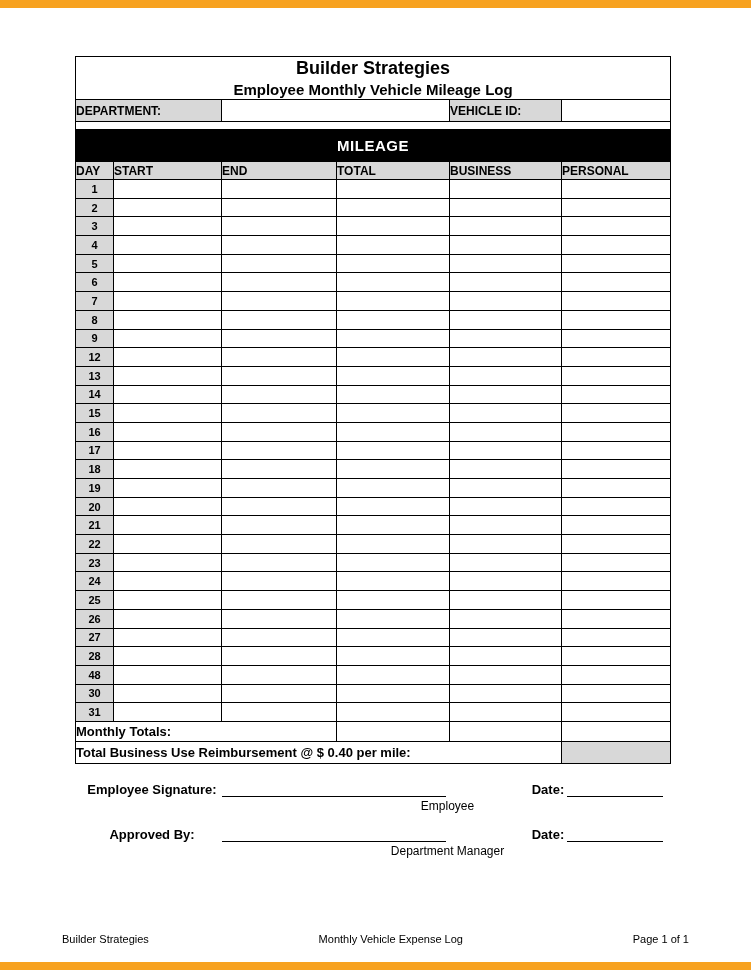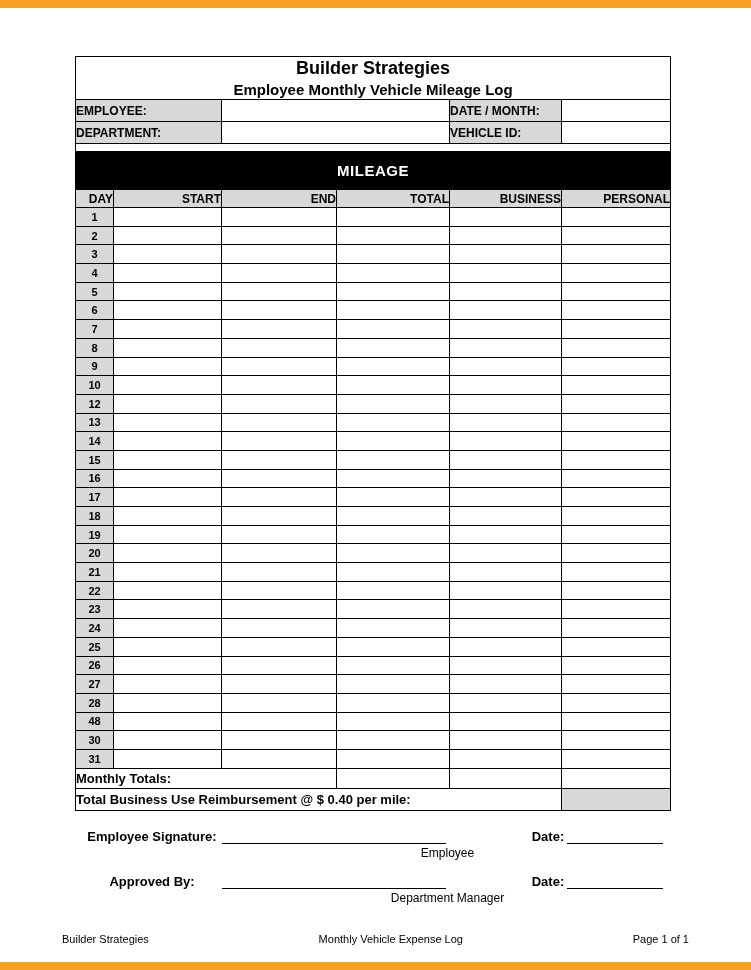--- a/index.html
+++ b/index.html
@@ -28,26 +28,26 @@
   .label-cell {
     background: #D8D8D8; font-weight: bold; font-size: 12px;
     text-align: left; padding: 3px 0 3px 5px; height: 22px;
   }
   .value-cell { background: #fff; }
 
   .spacer-cell { height: 8px; line-height: 0; background: #fff; }
 
   .mileage-bar {
     background: #000; color: #fff; text-align: center;
-    font-weight: bold; font-size: 15px; height: 38px; letter-spacing: 0.5px;
+    font-weight: bold; font-size: 15px; height: 32px; letter-spacing: 0.5px;
   }
 
   .col-header {
     background: #D8D8D8; font-weight: bold; font-size: 12px;
-    height: 18px; text-align: right; padding: 1px 0;
+    height: 18px; text-align: left; padding: 1px 0;
   }
   .day-cell {
     background: #D8D8D8; font-weight: bold; font-size: 11px;
     text-align: center; height: 18.7px; line-height: 12px;
   }
   .entry-cell { background: #fff; }
 
   .totals-label-cell {
     font-weight: bold; font-size: 13px;
     padding: 2px 6px 2px 0; height: 20px;
@@ -89,26 +89,20 @@
       <col style="width:109px">
     </colgroup>
     <tbody>
       <tr>
         <td colspan="6" class="title-cell">
           <div class="form-title">Builder Strategies</div>
           <div class="form-subtitle">Employee Monthly Vehicle Mileage Log</div>
         </td>
       </tr>
       <tr>
-        <td colspan="2" class="label-cell">EMPLOYEE:</td>
-        <td colspan="2" class="value-cell"></td>
-        <td class="label-cell">DATE / MONTH:</td>
-        <td class="value-cell"></td>
-      </tr>
-      <tr>
         <td colspan="2" class="label-cell">DEPARTMENT:</td>
         <td colspan="2" class="value-cell"></td>
         <td class="label-cell">VEHICLE ID:</td>
         <td class="value-cell"></td>
       </tr>
       <tr>
         <td colspan="6" class="spacer-cell"></td>
       </tr>
       <tr>
         <td colspan="6" class="mileage-bar">MILEAGE</td>
@@ -181,28 +175,20 @@
         <tr>
           <td class="day-cell">8</td>
           <td class="entry-cell"></td>
           <td class="entry-cell"></td>
           <td class="entry-cell"></td>
           <td class="entry-cell"></td>
           <td class="entry-cell"></td>
         </tr>
         <tr>
           <td class="day-cell">9</td>
-          <td class="entry-cell"></td>
-          <td class="entry-cell"></td>
-          <td class="entry-cell"></td>
-          <td class="entry-cell"></td>
-          <td class="entry-cell"></td>
-        </tr>
-        <tr>
-          <td class="day-cell">10</td>
           <td class="entry-cell"></td>
           <td class="entry-cell"></td>
           <td class="entry-cell"></td>
           <td class="entry-cell"></td>
           <td class="entry-cell"></td>
         </tr>
         <tr>
           <td class="day-cell">12</td>
           <td class="entry-cell"></td>
           <td class="entry-cell"></td>

